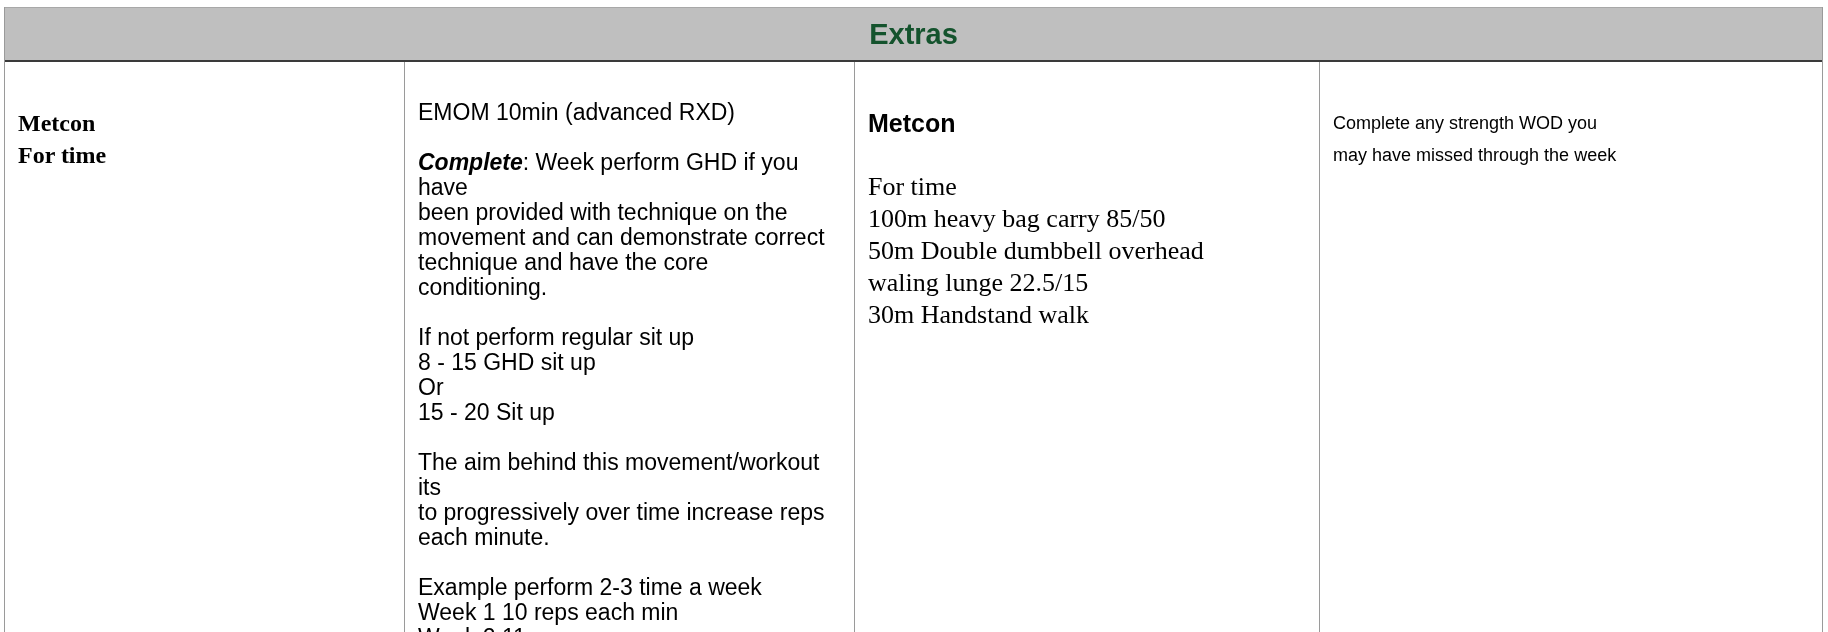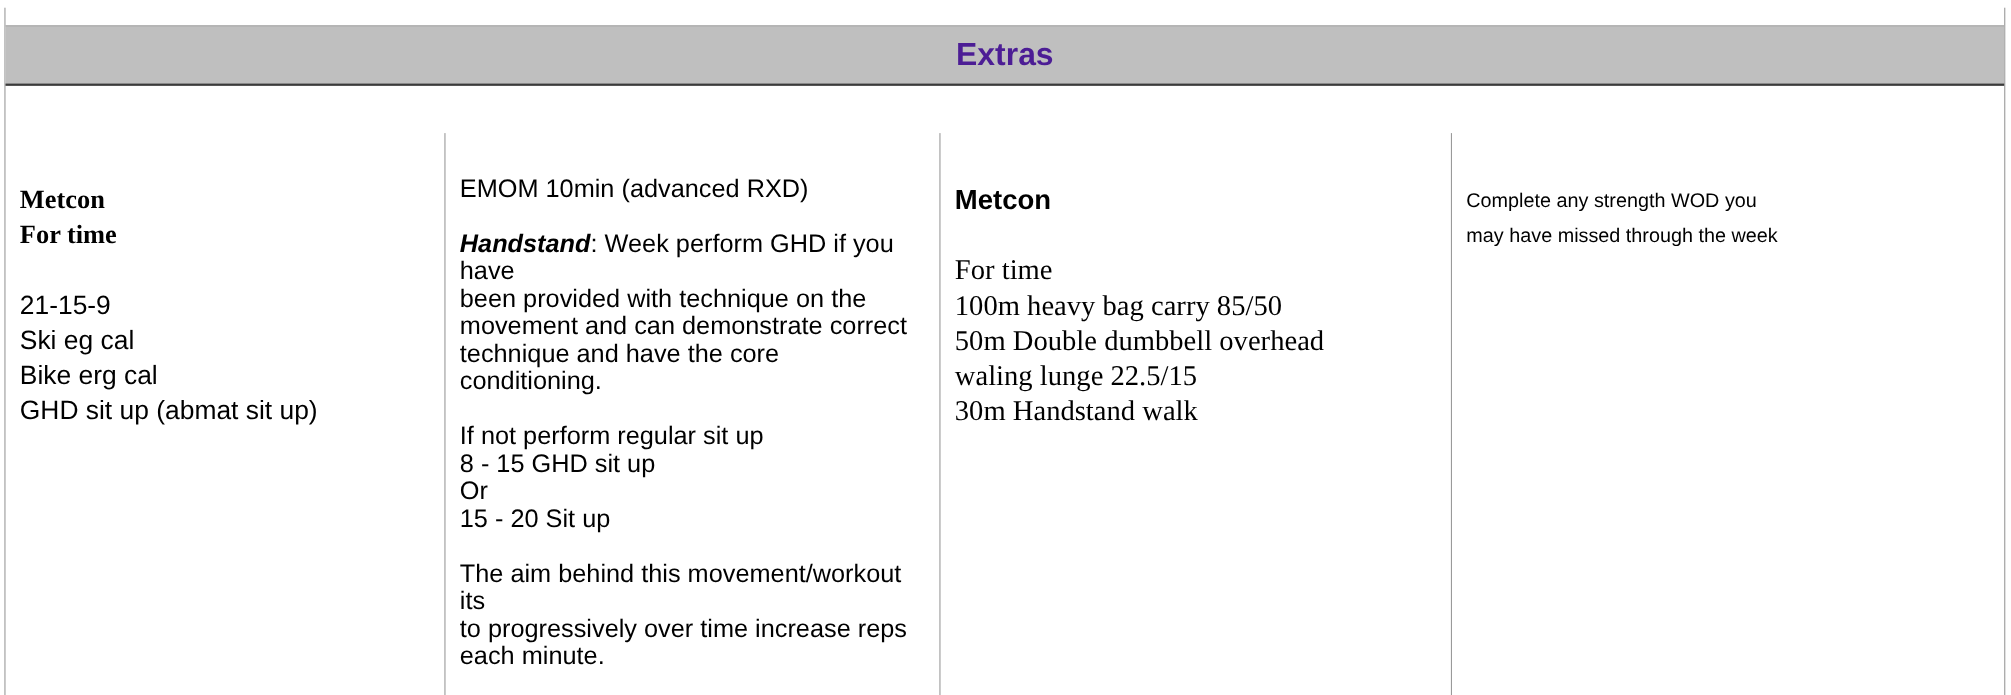--- a/index.html
+++ b/index.html
@@ -21,34 +21,32 @@
     height: 55px;
     background: var(--header_bg, #bfbfbf);
     border-top: 1px solid #a8a8a8;
     border-bottom: 2px solid var(--header_rule, #3a3a3a);
     display: flex;
     align-items: center;
     justify-content: center;
     font-family: "Liberation Sans", sans-serif;
     font-weight: bold;
     font-size: 29px;
-    color: #4c1d95;
-    margin-top: 16px;
+    color: #14532d;
   }
   .grid {
     display: flex;
     height: 570px;
   }
   .cell {
     box-sizing: border-box;
     padding: 13px 12px 0 13px;
     white-space: pre-line;
     overflow: hidden;
     color: #000;
-    margin-top: 43px;
   }
   .cell + .cell { border-left: 0; }
   .c1, .c2, .c3 { border-right: 1px solid var(--grid_line, #9a9a9a); }
   .c1 {
     width: 400px;
     font-family: "Liberation Sans", sans-serif;
     font-size: 24px; line-height: 32px;
   }
   .c1 .title {
     font-family: "Liberation Serif", serif;
@@ -87,29 +85,25 @@
 
   <div class="header">
     <span>Extras</span>
   </div>
 
   <div class="grid">
 
     <div class="cell c1">
       <div class="title">Metcon
 For time</div>
-      <div>21-15-9
-Ski eg cal
-Bike erg cal
-GHD sit up (abmat sit up)</div>
     </div>
 
     <div class="cell c2">
       <div>EMOM 10min (advanced RXD)</div>
-      <div><span class="bi">Handstand</span><span>: Week perform GHD if you have
+      <div><span class="bi">Complete</span><span>: Week perform GHD if you have
 been provided with technique on the
 movement and can demonstrate correct
 technique and have the core conditioning.</span></div>
       <div>If not perform regular sit up
 8 - 15 GHD sit up
 Or
 15 - 20 Sit up
 
 The aim behind this movement/workout its
 to progressively over time increase reps

